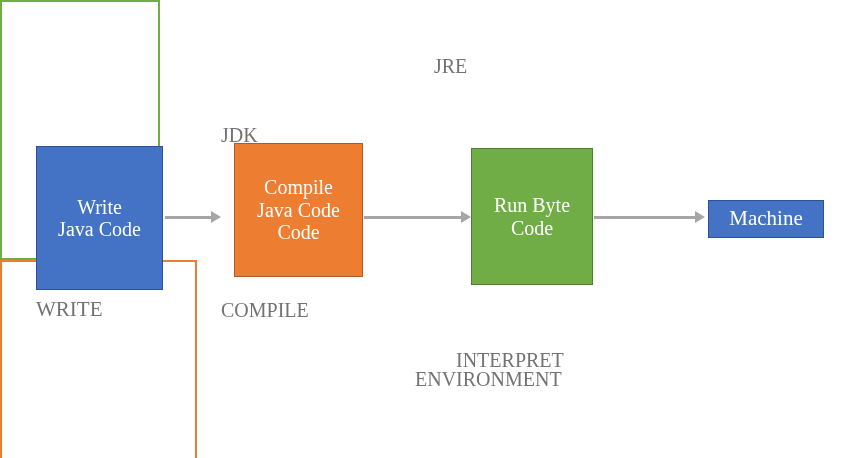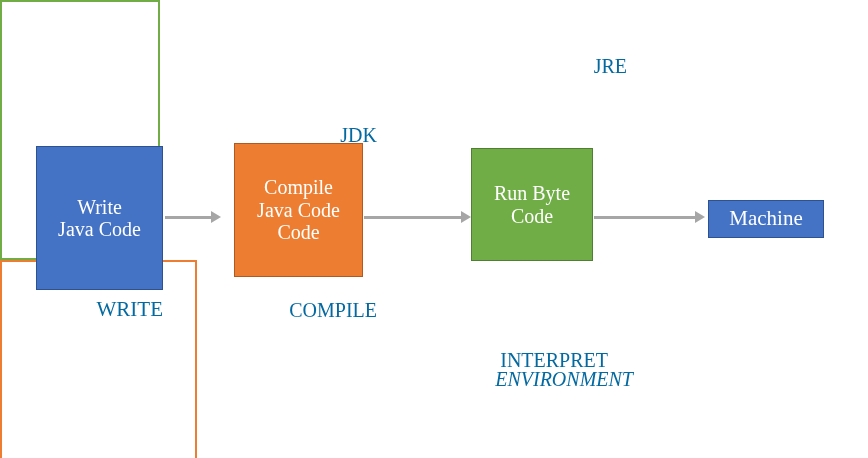--- a/index.html
+++ b/index.html
@@ -38,22 +38,22 @@
   .outline {
     background: transparent;
     align-items: flex-start;
     justify-content: center;
   }
   .outline-green  { border: 2px solid #70AD47; }
   .outline-orange { border: 2px solid #ED7D31; }
 
   .caption {
     position: absolute;
-    text-align: right;
-    color: #0369a1;
+    text-align: left;
+    color: #737373;
     white-space: nowrap;
     line-height: 1;
   }
 
   
   .arrow-shaft {
     position: absolute;
     background: #A6A6A6;
     height: 3px;
   }
@@ -103,29 +103,29 @@
   <div class="caption t-cap-md" style="left:221px; top:300px; width:156px;">COMPILE</div>
 
   <div class="arrow-shaft" style="left:364px; top:216px; width:100px;"></div>
   <div class="arrow-head" style="left:461px; top:211px;"></div>
 
   <div class="outline outline-orange" style="left:434px; top:36px; width:193px; height:366px;">
   </div>
   <div class="caption t-cap-md" style="left:434px; top:56px; width:193px;">JRE</div>
 
 
-  <div class="box solid solid-green t-run" style="left:471px; top:148px; width:122px; height:113px;">
+  <div class="box solid solid-green t-run" style="left:471px; top:148px; width:122px; height:137px;">
     <div>
       <div>Run Byte</div>
       <div>Code</div>
     </div>
   </div>
   <div class="caption t-cap-md" style="left:456px; top:310px; width:152px;margin-top:40px;">INTERPRET</div>
 
-  <div class="caption t-cap-md" style="left:440px; top:369px; width:193px;font-style:italic;">ENVIRONMENT</div>
+  <div class="caption t-cap-md" style="left:415px; top:369px; width:193px;">ENVIRONMENT</div>
 
   <div class="arrow-shaft" style="left:594px; top:216px; width:103px;"></div>
   <div class="arrow-head" style="left:695px; top:211px;"></div>
 
   <div class="box solid solid-blue t-machine" style="left:708px; top:200px; width:116px; height:38px;">
     <div>Machine</div>
   </div>
 
 </div>
 

